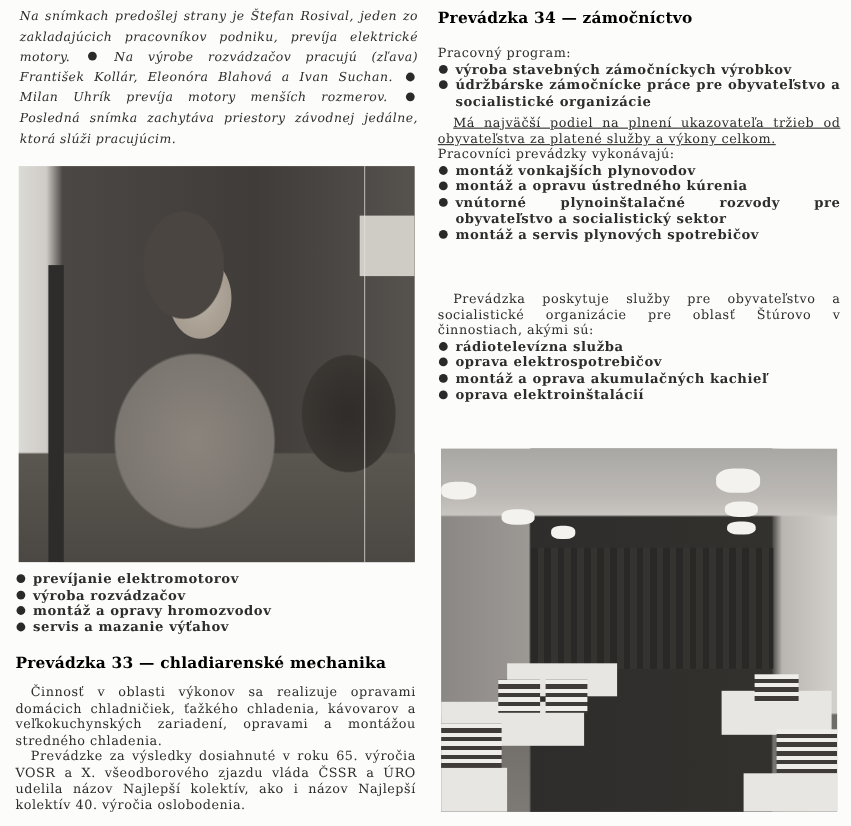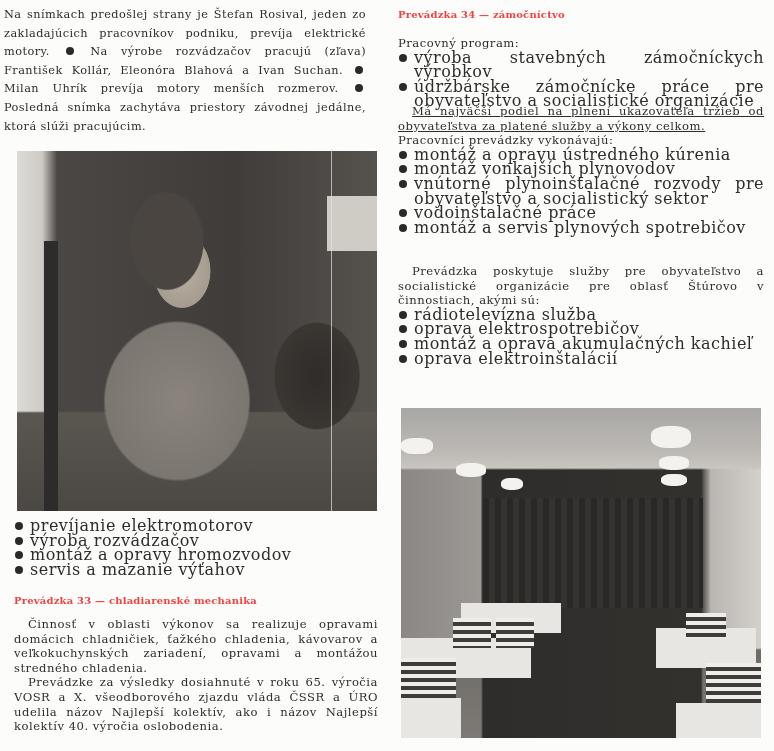--- a/index.html
+++ b/index.html
@@ -6,42 +6,42 @@
   body {
     width:774px; height:751px; background:#fcfcfa; color:#2a2a2a;
     position:relative; overflow:hidden;
     font-family:"DejaVu Serif", serif;
   }
   .col { position:absolute; }
   .left { left:14px; width:364px; }
   .right { left:398px; width:366px; }
 
   .caption {
-    position:absolute; left:4px; top:6px; width:362px;
-    font-size:11.3px; line-height:18.6px;
+    position:absolute; left:18px; top:6px; width:362px;
+    font-style:italic; font-size:11.3px; line-height:18.6px;
     letter-spacing:0.45px; text-align:justify; color:#2d2d2d;
   }
   .dot {
     display:inline-block; width:8px; height:8px; border-radius:50%;
     background:#2a2a2a; vertical-align:middle; margin:0 3px 2px 3px;
   }
 
   h2 {
     font-family:"DejaVu Serif", serif; font-weight:bold;
-    font-size:10px; margin:0; letter-spacing:0.2px; color:#ef4444;
+    font-size:14px; margin:0; letter-spacing:0.2px; color:#000000;
   }
   .body-text {
     font-size:11.6px; line-height:14.6px; letter-spacing:0.5px;
     text-align:justify; margin:0; color:#2d2d2d;
   }
   .indent { text-indent:14px; }
   ul.bul { list-style:none; margin:0; padding:0; }
   ul.bul li {
-    position:relative; padding-left:16px; font-size:16px;
-    line-height:14.6px; letter-spacing:0.5px; text-align:justify; color:#2d2d2d;
+    position:relative; padding-left:16px; font-size:12px;
+    line-height:14.6px; letter-spacing:0.5px; text-align:justify; color:#2d2d2d;font-weight:bold;
   }
   ul.bul li .b {
     position:absolute; left:1px; top:3px; width:8px; height:8px;
     border-radius:50%; background:#2a2a2a;
   }
 
   
   .photo { position:absolute; overflow:hidden; }
   .photo1 {
     left:17px; top:151px; width:360px; height:360px;
@@ -112,24 +112,23 @@
   <ul class="bul">
     <li><span class="b"></span><span>výroba stavebných zámočníckych výrobkov</span></li>
     <li><span class="b"></span><span>údržbárske zámočnícke práce pre obyvateľstvo a socialistické organizácie</span></li>
   </ul>
 </div>
 
 <div class="col right" style="top:99px;">
   <p class="body-text indent" style="margin-top:5px;text-decoration:underline;">Má najväčší podiel na plnení ukazovateľa tržieb od obyvateľstva za platené služby a výkony celkom.</p>
   <p class="body-text">Pracovníci prevádzky vykonávajú:</p>
   <ul class="bul">
+    <li><span class="b"></span><span>montáž vonkajších plynovodov</span></li>
     <li><span class="b"></span><span>montáž a opravu ústredného kúrenia</span></li>
-    <li><span class="b"></span><span>montáž vonkajších plynovodov</span></li>
     <li><span class="b"></span><span>vnútorné plynoinštalačné rozvody pre obyvateľstvo a socialistický sektor</span></li>
-    <li><span class="b"></span><span>vodoinštalačné práce</span></li>
     <li><span class="b"></span><span>montáž a servis plynových spotrebičov</span></li>
   </ul>
 </div>
 
 <div class="col right" style="top:259px;">
   <p class="body-text indent" style="margin-top:5px;">Prevádzka poskytuje služby pre obyvateľstvo a socialistické organizácie pre oblasť Štúrovo v činnostiach, akými sú:</p>
   <ul class="bul">
     <li><span class="b"></span><span>rádiotelevízna služba</span></li>
     <li><span class="b"></span><span>oprava elektrospotrebičov</span></li>
     <li><span class="b"></span><span>montáž a oprava akumulačných kachieľ</span></li>

